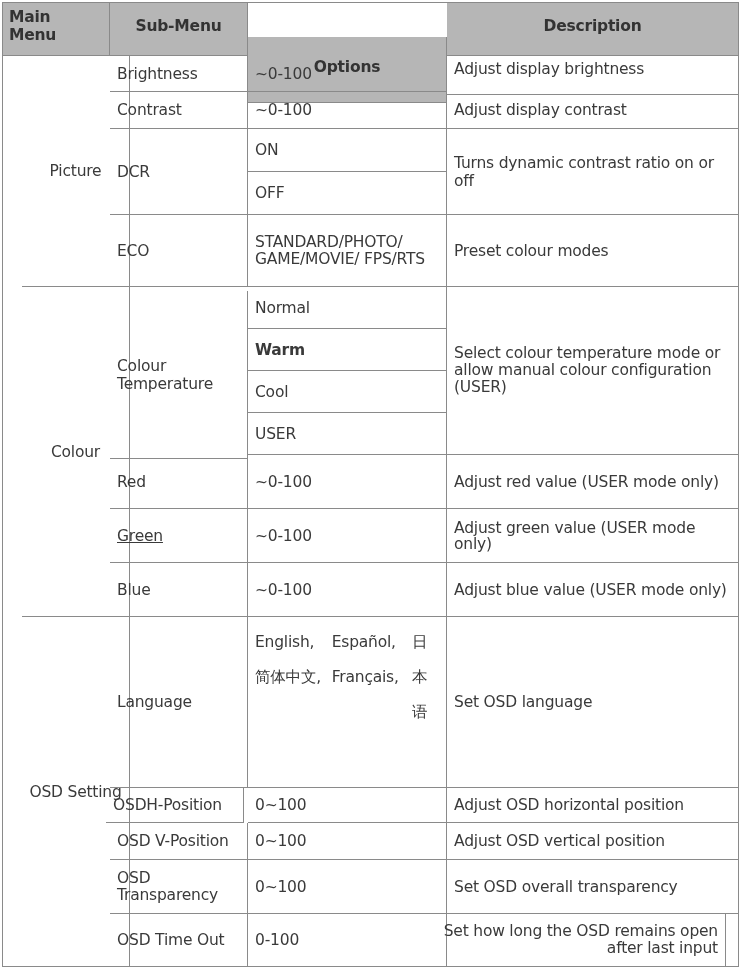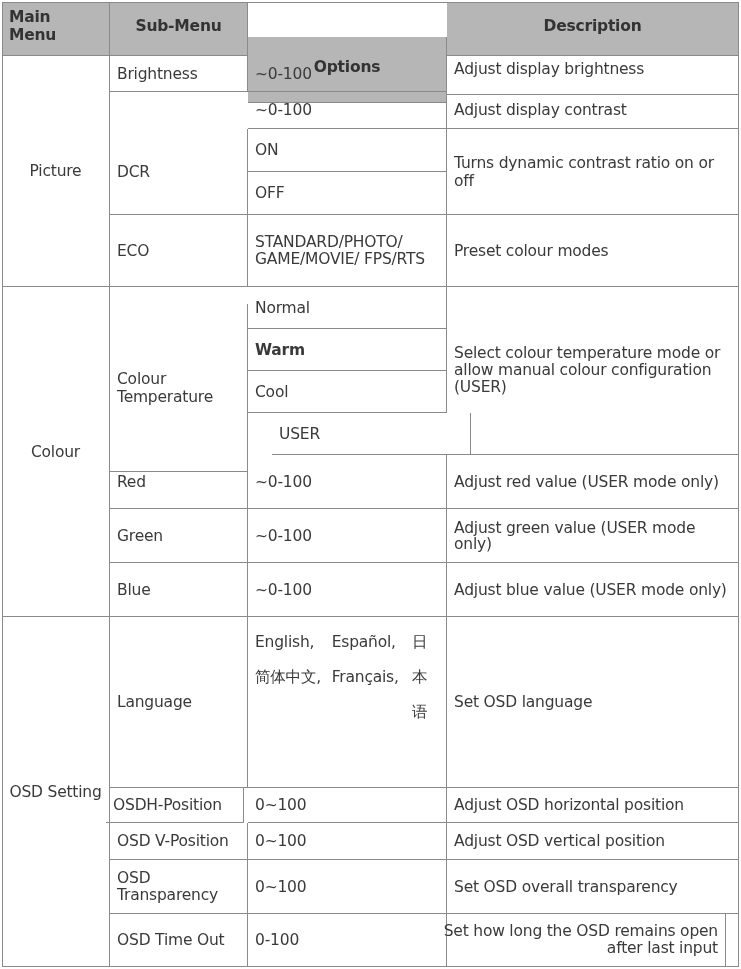--- a/index.html
+++ b/index.html
@@ -5,65 +5,66 @@
   html, body { margin: 0; padding: 0; background: #ffffff; }
   body { width: 741px; height: 969px; overflow: hidden; font-family: "DejaVu Sans", sans-serif; color: #3a3a3a; }
   .wrap { position: relative; width: 741px; height: 969px; }
   .cell {
     position: absolute; box-sizing: border-box;
     border-right: 1.5px solid #8a8a8a; border-bottom: 1.5px solid #8a8a8a;
     font-size: 15.5px; line-height: 18px; display: flex; align-items: center;
     padding: 8px 7px; letter-spacing: -0.2px;
   }
   .hdr { background: #b6b6b6; font-weight: bold; justify-content: center; color: #333; font-size: 15.5px; padding-bottom: 14px; }
-  .center { justify-content: center; text-align: center; }
+  .center { justify-content: center; text-align: center; margin-left: 20px; }
   .lang { flex-direction: row; align-items: flex-start; justify-content: space-between; }
   .lang span { display: block; line-height: 35px; }
   .frame { position: absolute; left: 2px; top: 2px; width: 737px; height: 965px; box-sizing: border-box; border: 1.5px solid #8a8a8a; pointer-events: none; }
 </style>
 </head>
 <body>
 
 <div class="wrap">
 
   <div class="cell hdr" style="left:2px;top:2px;width:108px;height:54px;">Main Menu</div>
   <div class="cell hdr" style="left:110px;top:2px;width:138px;height:54px;">Sub-Menu</div>
   <div class="cell hdr" style="left:248px;top:2px;width:199px;height:66px;margin-top:35px;">Options</div>
   <div class="cell hdr" style="left:447px;top:2px;width:292px;height:54px;">Description</div>
 
   <div class="cell center" style="left:2px;top:56px;width:108px;height:231px;">Picture</div>
   <div class="cell" style="left:110px;top:56px;width:138px;height:36px;">Brightness</div>
   <div class="cell" style="left:248px;top:56px;width:199px;height:36px;">~0-100</div>
   <div class="cell" style="left:447px;top:44px;width:292px;height:51px;">Adjust display brightness</div>
 
+  <div class="cell" style="left:110px;top:92px;width:138px;height:37px;">Contrast</div>
   <div class="cell" style="left:248px;top:92px;width:199px;height:37px;">~0-100</div>
   <div class="cell" style="left:447px;top:92px;width:292px;height:37px;">Adjust display contrast</div>
 
   <div class="cell" style="left:110px;top:129px;width:138px;height:86px;">DCR</div>
   <div class="cell" style="left:248px;top:129px;width:199px;height:43px;">ON</div>
   <div class="cell" style="left:248px;top:172px;width:199px;height:43px;">OFF</div>
   <div class="cell" style="left:447px;top:129px;width:292px;height:86px;">Turns dynamic contrast ratio on or off</div>
 
   <div class="cell" style="left:110px;top:215px;width:138px;height:72px;">ECO</div>
   <div class="cell" style="left:248px;top:215px;width:199px;height:72px;line-height:17px;">STANDARD/PHOTO/ GAME/MOVIE/ FPS/RTS</div>
   <div class="cell" style="left:447px;top:215px;width:292px;height:72px;">Preset colour modes</div>
 
   <div class="cell center" style="left:2px;top:287px;width:108px;height:330px;">Colour</div>
-  <div class="cell" style="left:110px;top:304px;width:138px;height:168px;">Colour Temperature</div>
+  <div class="cell" style="left:110px;top:291px;width:138px;height:168px;">Colour Temperature</div>
   <div class="cell" style="left:248px;top:287px;width:199px;height:42px;">Normal</div>
   <div class="cell" style="left:248px;top:329px;width:199px;height:42px;font-weight:bold;">Warm</div>
   <div class="cell" style="left:248px;top:371px;width:199px;height:42px;">Cool</div>
-  <div class="cell" style="left:248px;top:413px;width:199px;height:42px;margin-left:24px;">USER</div>
+  <div class="cell" style="left:248px;top:413px;width:199px;height:42px;">USER</div>
   <div class="cell" style="left:447px;top:287px;width:292px;height:168px;line-height:17px;">Select colour temperature mode or allow manual colour configuration (USER)</div>
 
   <div class="cell" style="left:110px;top:455px;width:138px;height:54px;">Red</div>
   <div class="cell" style="left:248px;top:455px;width:199px;height:54px;">~0-100</div>
   <div class="cell" style="left:447px;top:455px;width:292px;height:54px;line-height:16px;">Adjust red value (USER mode only)</div>
 
-  <div class="cell" style="left:110px;top:509px;width:138px;height:54px;">Green</div>
+  <div class="cell" style="left:110px;top:509px;width:138px;height:54px;text-decoration:underline;">Green</div>
   <div class="cell" style="left:248px;top:509px;width:199px;height:54px;">~0-100</div>
   <div class="cell" style="left:447px;top:509px;width:292px;height:54px;line-height:16px;">Adjust green value (USER mode only)</div>
 
   <div class="cell" style="left:110px;top:563px;width:138px;height:54px;">Blue</div>
   <div class="cell" style="left:248px;top:563px;width:199px;height:54px;">~0-100</div>
   <div class="cell" style="left:447px;top:563px;width:292px;height:54px;line-height:16px;">Adjust blue value (USER mode only)</div>
 
   <div class="cell center" style="left:2px;top:617px;width:108px;height:350px;">OSD Setting</div>
   <div class="cell" style="left:110px;top:617px;width:138px;height:171px;">Language</div>
   <div class="cell lang" style="left:248px;top:617px;width:199px;height:171px;">

